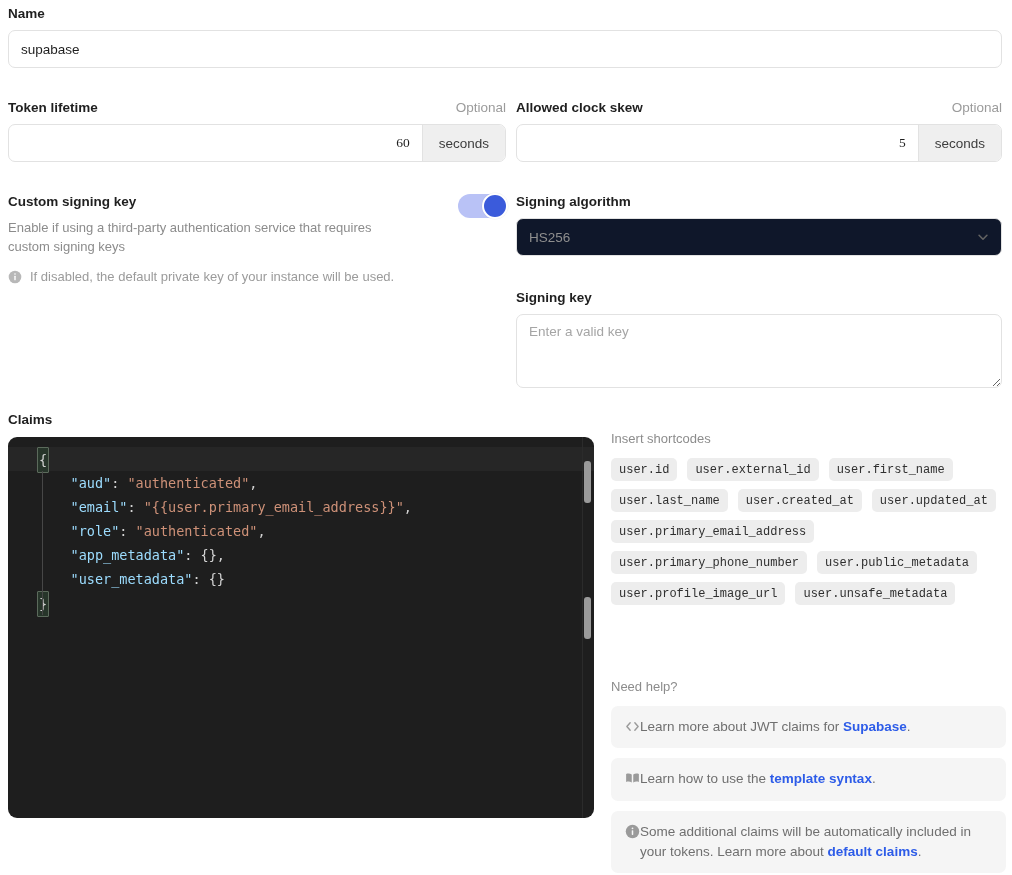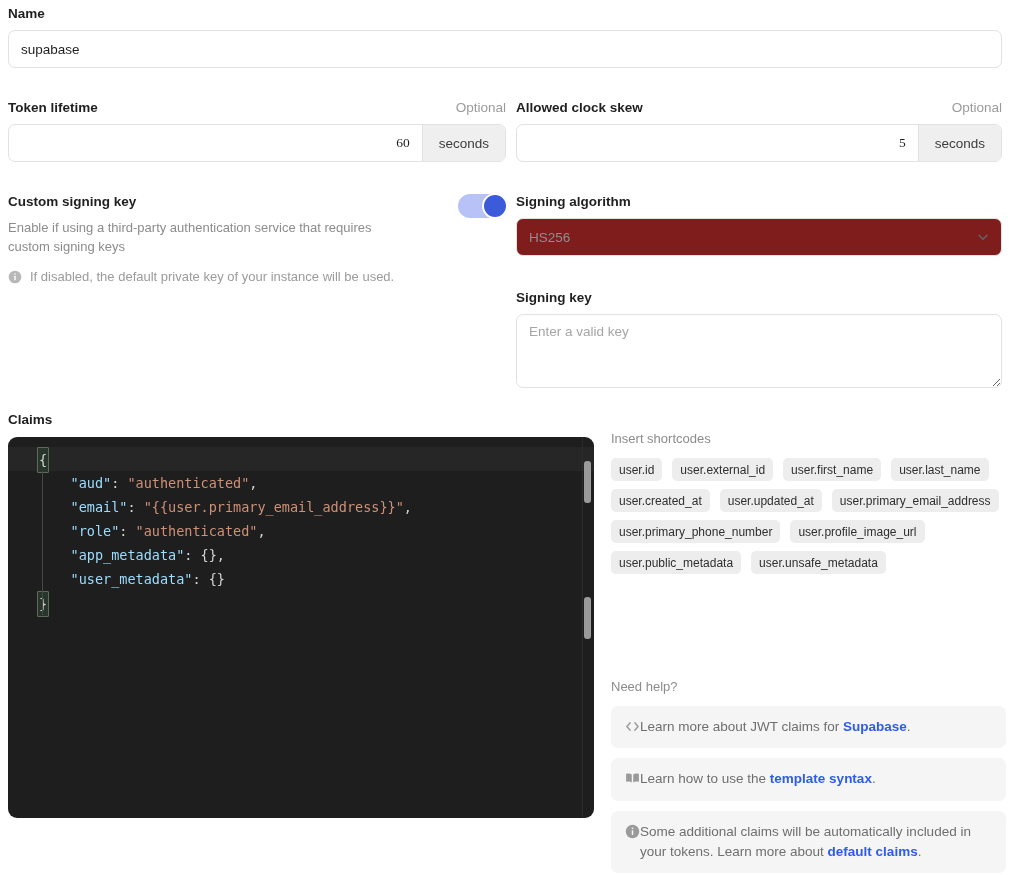--- a/index.html
+++ b/index.html
@@ -76,21 +76,21 @@
     font-size: 13.5px;
     color: #3d3d3d;
   }
 
   .select-wrap { position: relative; width: 100%; }
   .select-box {
     width: 100%;
     height: 38px;
     border: 1px solid #e2e2e2;
     border-radius: 7px;
-    background: #7f1d1d;
+    background: #0f172a;
     display: flex;
     align-items: center;
     padding: 0 12px;
     font-size: 13.5px;
     color: #8e8e8e;
     cursor: pointer;
   }
   .chevron {
     position: absolute;
     right: 12px; top: 50%;
@@ -223,21 +223,21 @@
     flex-wrap: wrap;
     gap: 8px 10px;
   }
   .chip {
     display: inline-flex;
     align-items: center;
     height: 23px;
     padding: 0 8px;
     border-radius: 5px;
     background: #ededed;
-    font-family: Liberation Sans, sans-serif;
+    font-family: Liberation Mono, monospace;
     font-size: 12px;
     color: #2f2f2f;
     cursor: pointer;
     white-space: nowrap;
   }
 
   
   .help-card {
     display: flex;
     align-items: flex-start;
@@ -366,22 +366,22 @@
     <div style="height:12px;"></div>
     <div class="chips" id="chips">
         <div class="chip">user.id</div>
         <div class="chip">user.external_id</div>
         <div class="chip">user.first_name</div>
         <div class="chip">user.last_name</div>
         <div class="chip">user.created_at</div>
         <div class="chip">user.updated_at</div>
         <div class="chip">user.primary_email_address</div>
         <div class="chip">user.primary_phone_number</div>
+        <div class="chip">user.public_metadata</div>
         <div class="chip">user.profile_image_url</div>
-        <div class="chip">user.public_metadata</div>
         <div class="chip">user.unsafe_metadata</div>
       </div>
   </div>
 
   <div style="position:absolute; left:611px; top:679px; width:395px;">
     <div class="section-head">Need help?</div>
     <div style="height:12px;"></div>
     <div id="help-cards">
         <div class="help-card">
           <span class="hc-icon"><svg viewBox="0 0 16 16" width="15" height="15" fill="none" stroke="#9a9a9a" stroke-width="1.5" stroke-linecap="round" stroke-linejoin="round">

